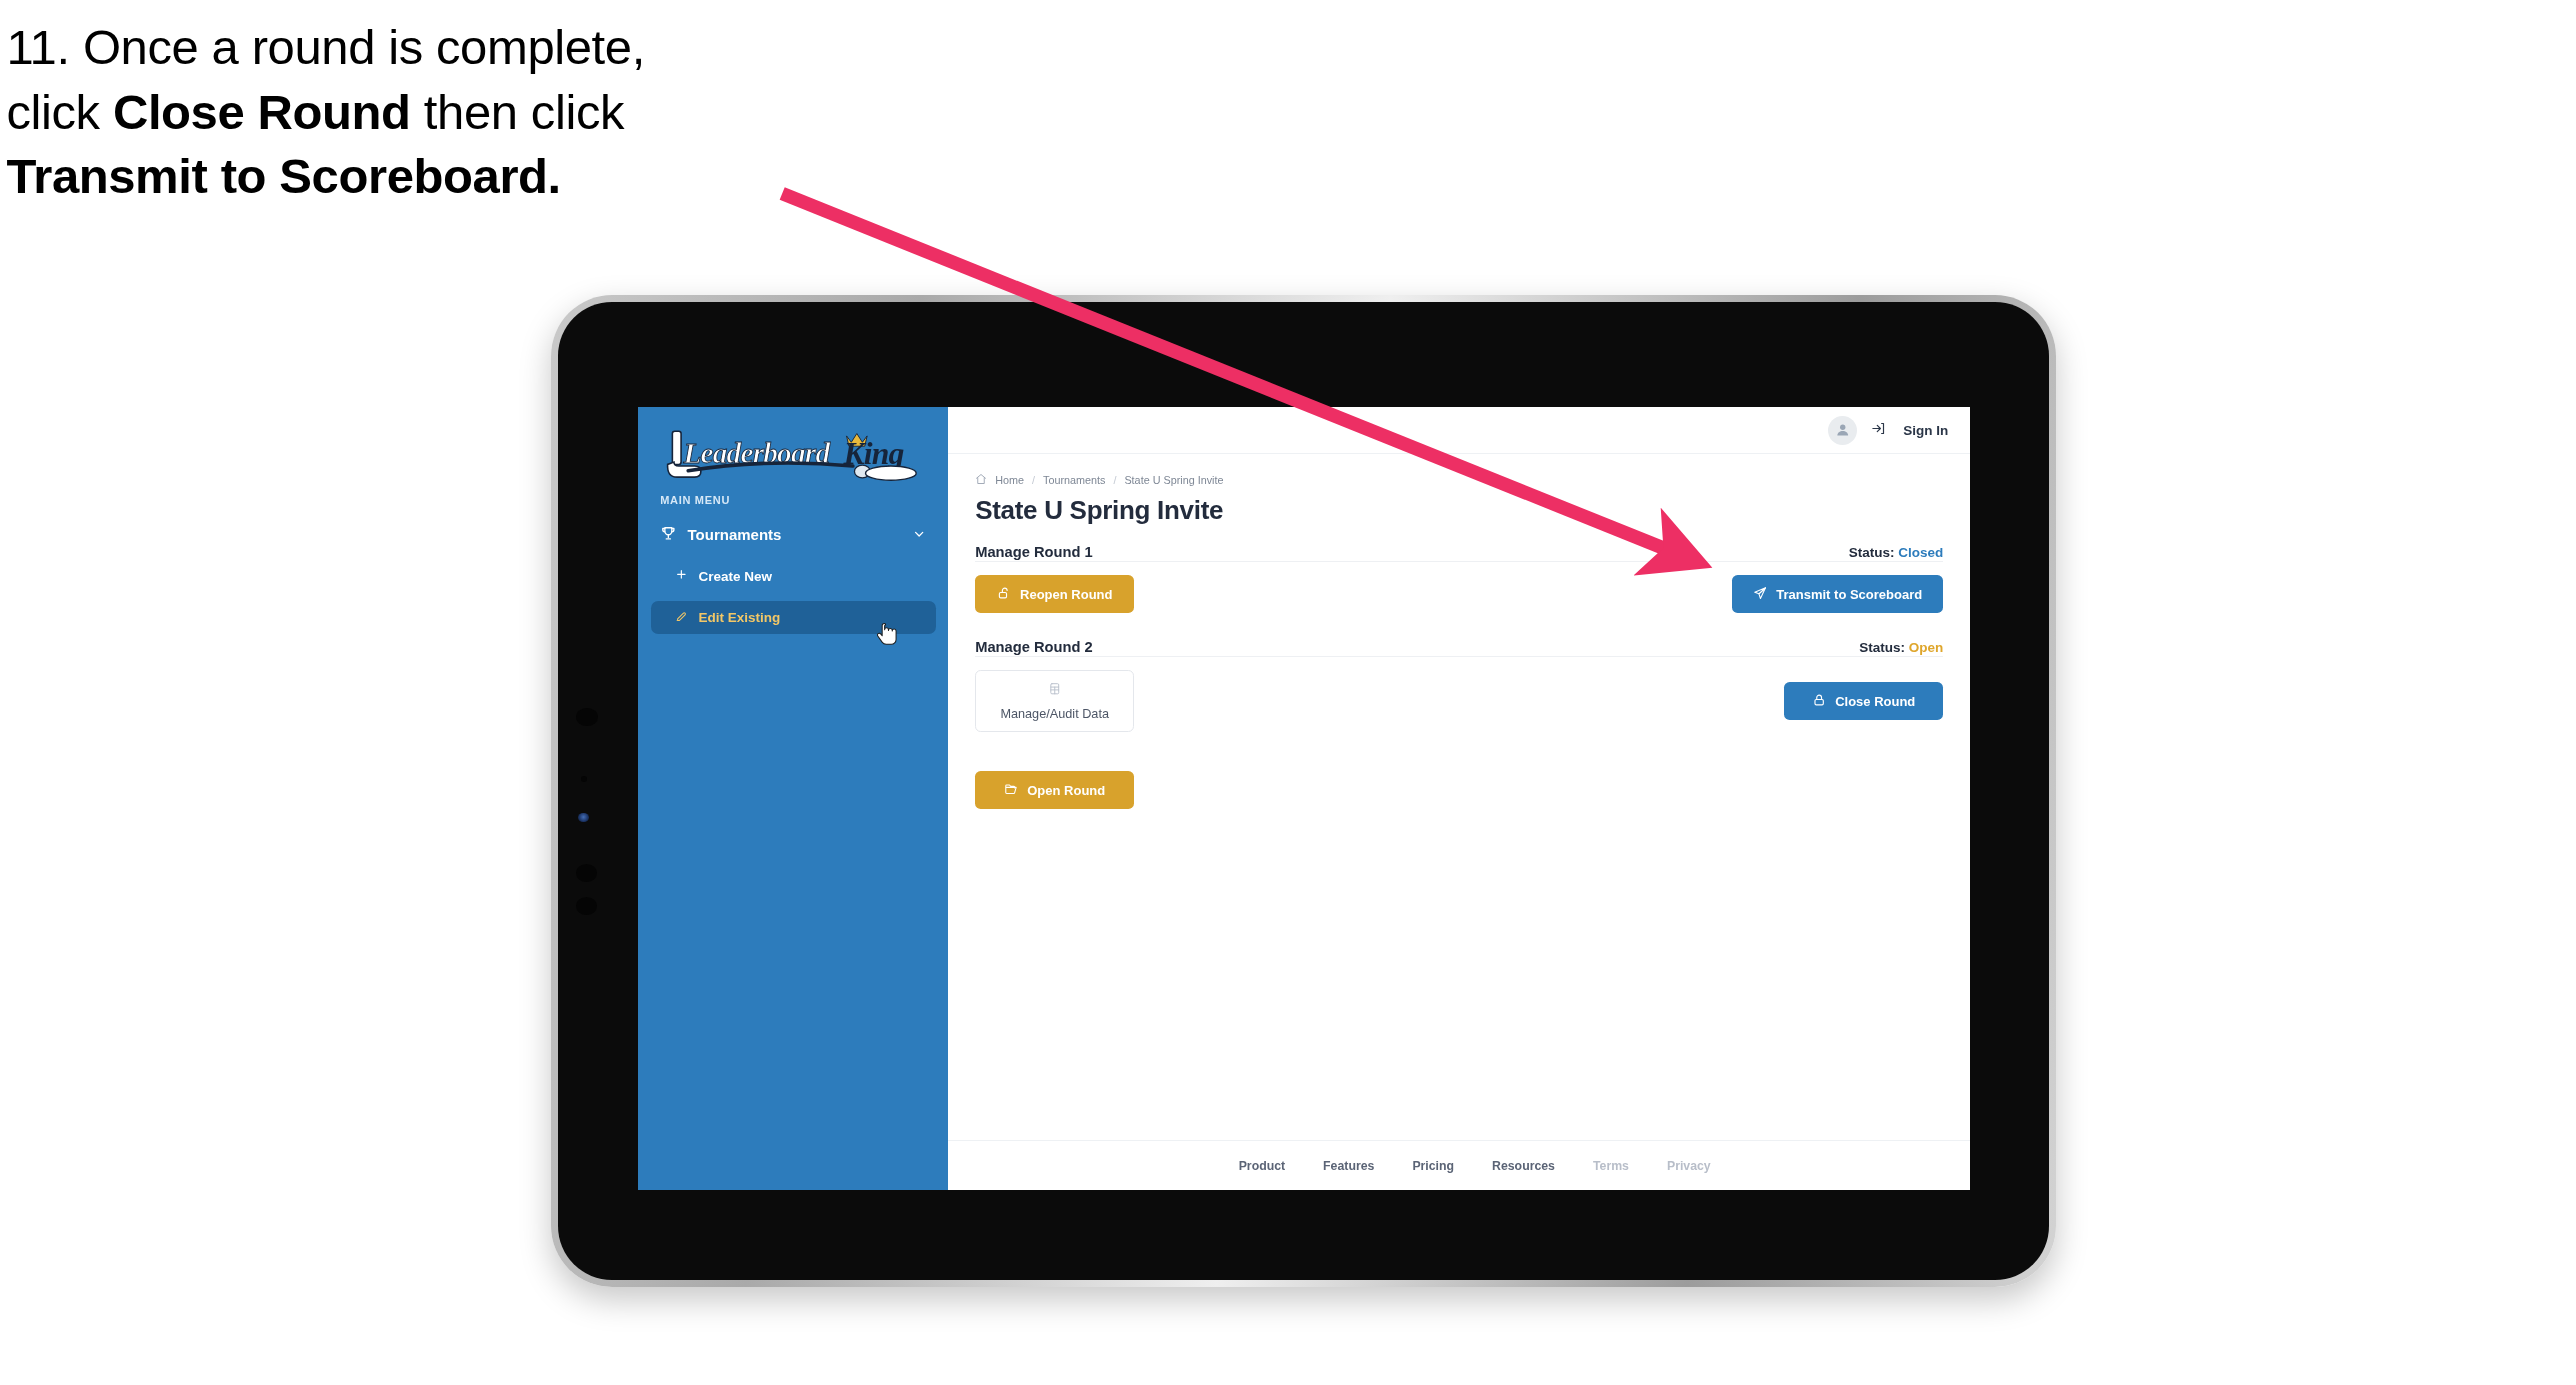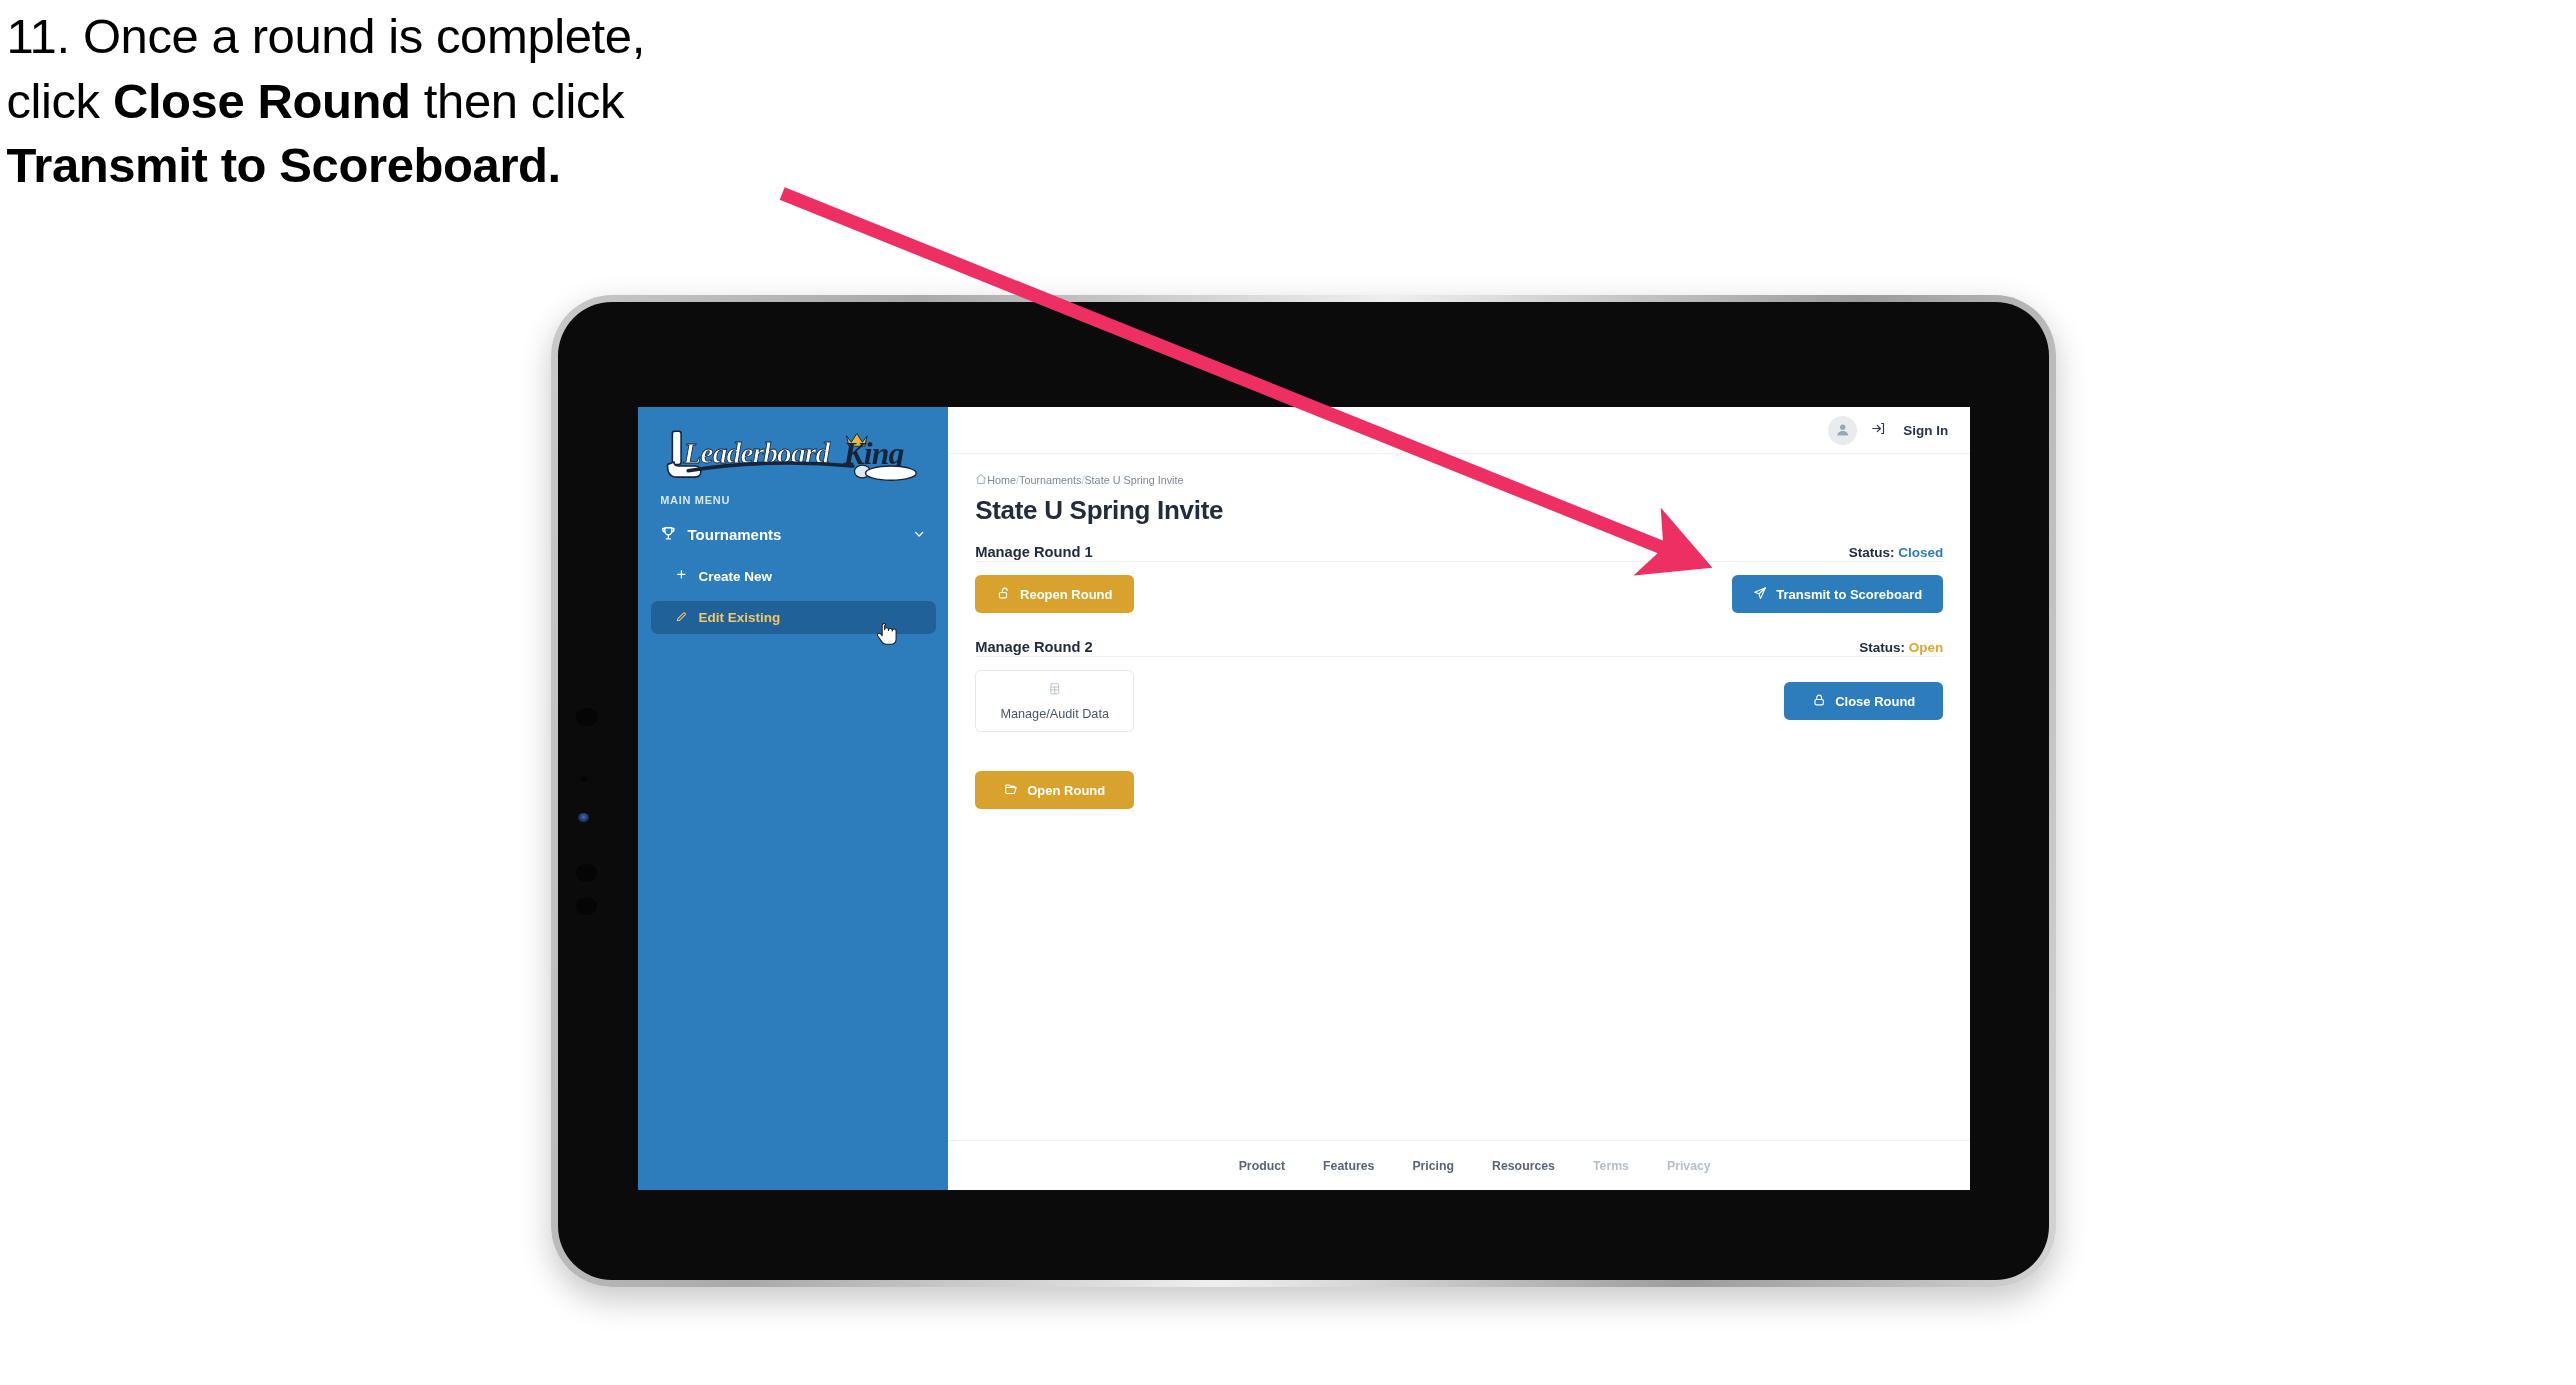--- a/index.html
+++ b/index.html
@@ -12,21 +12,21 @@
     height: 1386px;
     position: relative;
     overflow: hidden;
     font-family: "Liberation Sans", sans-serif;
   }
 
   
   .caption {
     position: absolute;
     left: 6.4px;
-    top: 4px;
+    top: 15px;
     width: 892px;
     font-family: "Liberation Sans", sans-serif;
     font-size: 49px;
     line-height: 1.32;
     color: #000000;
     letter-spacing: -0.4px;
   }
   .caption b { font-weight: 700; }
 
   
@@ -172,21 +172,21 @@
   .signin {
     display: flex; align-items: center; gap: 17px;
     color: #2b3648;
     font-size: 13.5px;
     font-weight: 700;
   }
 
   .content { padding: 19px 27px 0 27px; }
 
   .breadcrumb {
-    display: flex; align-items: center; gap: 0;
+    display: flex; align-items: center; gap: 8px;
     font-size: 10.8px;
     color: #8e97a6;
     margin-bottom: 8px;
   }
   .breadcrumb .sep { color: #c4cad3; }
   .breadcrumb .crumb { color: #7e8795; }
 
   .page-title {
     font-size: 26px;
     font-weight: 700;

